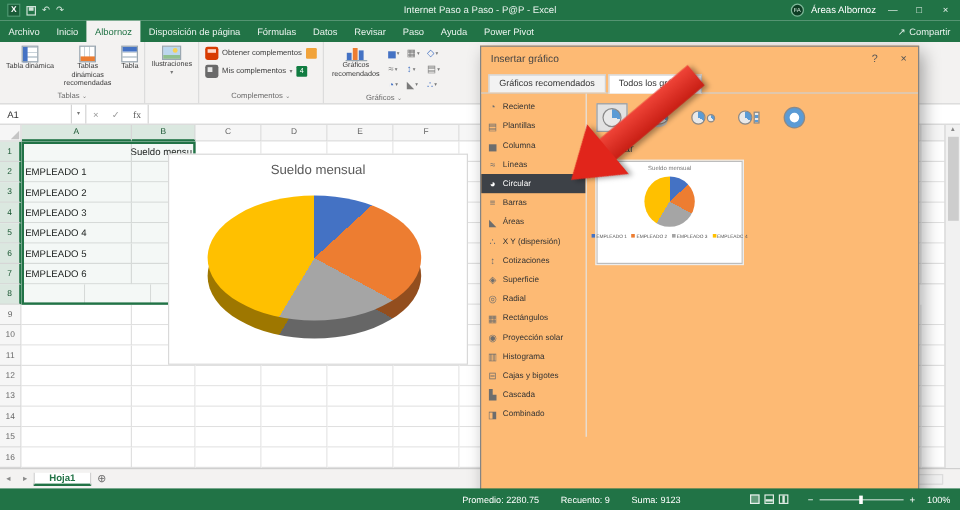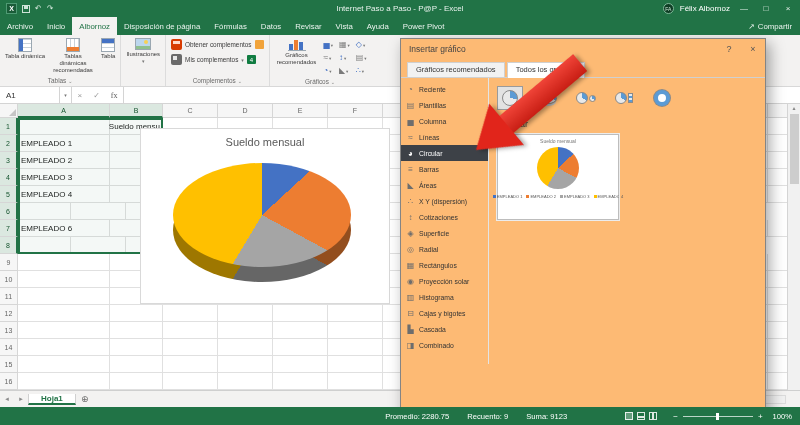--- a/index.html
+++ b/index.html
@@ -177,37 +177,37 @@
   <div class="titlebar">
     <div class="qa">
       <span class="appicon">X</span>
       <span class="saveicon"></span>
       <span class="qicon">↶</span>
       <span class="qicon">↷</span>
     </div>
     <div class="tb-title">Internet Paso a Paso - P@P - Excel</div>
     <div class="tb-right">
       <span class="avatar">FA</span>
-      <span>Félix Albornoz</span>
+      <span>Áreas Albornoz</span>
       <span class="winbtn">—</span>
       <span class="winbtn">□</span>
       <span class="winbtn close">×</span>
     </div>
   </div>
 
   <div class="tabstrip">
     <div style="display:flex">
         <div class="rtab">Archivo</div>
         <div class="rtab">Inicio</div>
         <div class="rtab active">Albornoz</div>
         <div class="rtab">Disposición de página</div>
         <div class="rtab">Fórmulas</div>
         <div class="rtab">Datos</div>
         <div class="rtab">Revisar</div>
-        <div class="rtab">Vista</div>
+        <div class="rtab">Paso</div>
         <div class="rtab">Ayuda</div>
         <div class="rtab">Power Pivot</div>
       </div>
     <div class="share">
       <span>↗</span>
       <span>Compartir</span>
     </div>
   </div>
 
   <div class="ribbon">
@@ -432,20 +432,21 @@
         <div class="gc cell w-c"></div>
         <div class="gc cell w-c"></div>
         <div class="gc cell w-c"></div>
         <div class="gc cell w-c"></div>
         <div class="gc cell w-c"></div>
         <div class="gc cell w-c"></div>
         <div class="gc cell w-c"></div>
       </div>
       <div class="grow">
         <div class="gc rowh hl">6</div>
+        <div class="gc cell w-a txt">EMPLEADO 5</div>
         <div class="gc cell w-b num"></div>
         <div class="gc cell w-c"></div>
         <div class="gc cell w-c"></div>
         <div class="gc cell w-c"></div>
         <div class="gc cell w-c"></div>
         <div class="gc cell w-c"></div>
         <div class="gc cell w-c"></div>
         <div class="gc cell w-c"></div>
         <div class="gc cell w-c"></div>
         <div class="gc cell w-c"></div>

